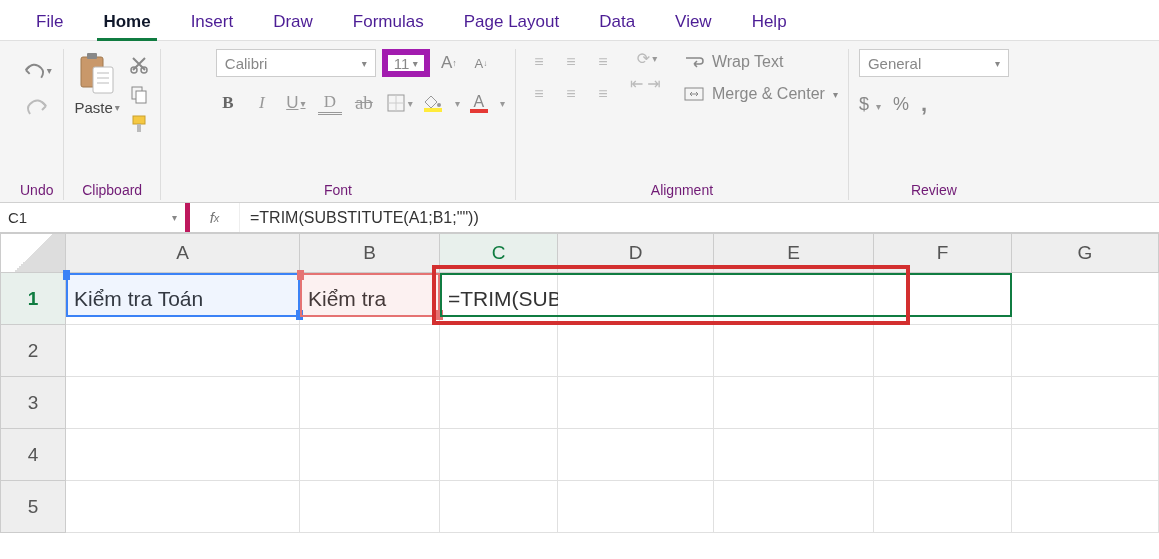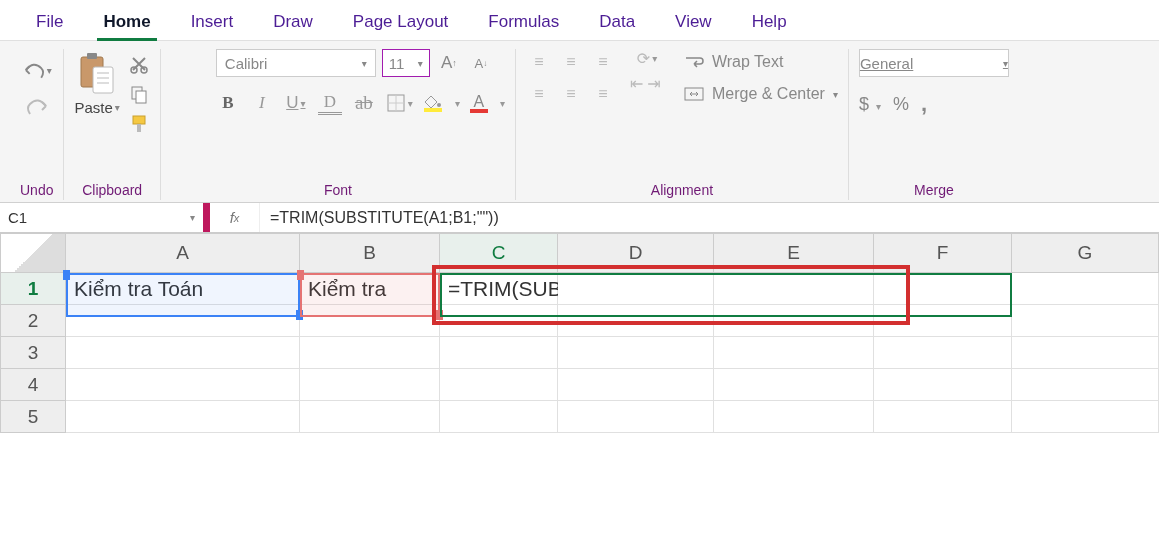--- a/index.html
+++ b/index.html
@@ -25,59 +25,59 @@
   
   .paste-col { display:flex; flex-direction:column; align-items:center; gap:2px; padding-top:2px; }
   .paste-icon { width:40px; height:46px; }
   .paste-label { font-size:15px; color:#444; display:flex; align-items:center; gap:2px; }
   .clip-side { display:flex; flex-direction:column; gap:8px; padding-top:4px; }
   .small-icon { width:22px; height:22px; display:flex; align-items:center; justify-content:center; color:#777; }
 
   
   .font-row1 { display:flex; gap:6px; align-items:center; margin-bottom:14px; }
   .font-name { width:160px; height:28px; border:1px solid #ccc; background:#fff; display:flex; align-items:center; padding:0 8px; font-size:15px; color:#888; justify-content:space-between; }
-  .font-size { width:48px; height:28px; border:1px solid #a21caf; background:#fff; display:flex; align-items:center; padding:0 6px; font-size:15px; color:#888; justify-content:space-between; }
+  .font-size { width:48px; height:28px; border:6px solid #a21caf; background:#fff; display:flex; align-items:center; padding:0 6px; font-size:15px; color:#888; justify-content:space-between; }
   .ab-btn { width:26px; height:26px; color:#888; font-size:15px; display:flex; align-items:center; justify-content:center; }
   .font-row2 { display:flex; gap:10px; align-items:center; }
   .fmt-btn { width:24px; height:24px; font-size:17px; color:#999; display:flex; align-items:center; justify-content:center; font-family: "Times New Roman", serif; }
   .fmt-btn.bold { font-weight:bold; color:#666; }
   .dd-caret { font-size:10px; color:#999; margin-left:2px; }
   .border-btn { display:flex; align-items:center; }
   .fill-swatch { width:18px; height:4px; background:#ffeb3b; margin-top:-2px; }
   .font-swatch { width:18px; height:4px; background:#e53935; margin-top:-2px; }
   .bucket-col, .fontcolor-col { display:flex; flex-direction:column; align-items:center; }
 
   
   .align-grid { display:grid; grid-template-columns: repeat(3, 26px); grid-template-rows: repeat(2, 26px); gap:6px; margin-right:14px; }
   .align-cell { color:#bbb; font-size:16px; display:flex; align-items:center; justify-content:center; }
   .indent-col { display:flex; flex-direction:column; gap:6px; }
   .align-right-col { display:flex; flex-direction:column; gap:14px; padding-top:4px; margin-left:12px; }
   .wrap-row, .merge-row { display:flex; align-items:center; gap:8px; color:#888; font-size:16px; }
 
   
   .num-col { display:flex; flex-direction:column; gap:14px; align-items:flex-start; }
-  .num-format { width:150px; height:28px; border:1px solid #ccc; background:#fff; display:flex; align-items:center; padding:0 0; font-size:15px; color:#888; justify-content:space-between;text-decoration:underline; }
+  .num-format { width:150px; height:28px; border:1px solid #ccc; background:#fff; display:flex; align-items:center; padding:0 8px; font-size:15px; color:#888; justify-content:space-between; }
   .num-row2 { display:flex; gap:12px; align-items:center; color:#888; font-size:18px; }
 
   
   .formula-bar { display:flex; align-items:stretch; border-bottom:1px solid #ccc; height:30px; background:#fff; }
-  .name-box { width:210px; border-right:7px solid #be185d; display:flex; align-items:center; padding:0 8px; font-size:15px; justify-content:space-between; }
+  .name-box { width:190px; border-right:5px solid #be185d; display:flex; align-items:center; padding:0 8px; font-size:15px; justify-content:space-between; }
   .fx-label { width:50px; display:flex; align-items:center; justify-content:center; font-style:italic; color:#777; font-size:15px; border-right:1px solid #eee; }
   .formula-input { flex:1; display:flex; align-items:center; padding:0 10px; font-size:16px; color:#333; }
 
   
   .sheet { position:relative; }
   .col-headers { display:flex; height:40px; }
   .corner { width:66px; border:1px solid #ccc; background:linear-gradient(135deg, #fff 50%, #ddd 50%); background-color:#eee; }
   .col-h { border:1px solid #ccc; border-left:none; display:flex; align-items:center; justify-content:center; font-size:19px; color:#555; background:#eee; }
   .col-h.active { color:#107c41; background:#e8f0ec; }
   .row { display:flex; }
   .row-h { width:66px; border:1px solid #ccc; border-top:none; display:flex; align-items:center; justify-content:center; font-size:19px; color:#555; background:#eee; }
   .row-h.active { color:#107c41; font-weight:600; background:#e8f0ec; }
-  .cell { border:1px solid #e0e0e0; border-top:none; border-left:none; height:32px; display:flex; align-items:center; padding:0 8px; font-size:21px; color:#333; background:#fff; position:relative; }
+  .cell { border:1px solid #e0e0e0; border-top:none; border-left:none; height:52px; display:flex; align-items:center; padding:0 8px; font-size:21px; color:#333; background:#fff; position:relative; }
   
   .colA { width:234px; }
   .colB { width:140px; }
   .colC { width:118px; }
   .colD { width:156px; }
   .colE { width:160px; }
   .colF { width:138px; }
   .colG { width:147px; }
 
   
@@ -96,22 +96,22 @@
   .caret { font-size:10px; color:#888; }
 </style>
 </head>
 <body>
 
 <div class="ribbon-tabs">
   <div class="ribbon-tab">File</div>
   <div class="ribbon-tab active">Home</div>
   <div class="ribbon-tab">Insert</div>
   <div class="ribbon-tab">Draw</div>
+  <div class="ribbon-tab">Formulas</div>
   <div class="ribbon-tab">Page Layout</div>
-  <div class="ribbon-tab">Formulas</div>
   <div class="ribbon-tab">Data</div>
   <div class="ribbon-tab">View</div>
   <div class="ribbon-tab">Help</div>
 </div>
 
 <div class="ribbon">
 
   <div class="ribbon-group">
     <div class="ribbon-group-body">
       <div class="undo-col">
@@ -271,21 +271,21 @@
             <span>General</span>
             <span class="caret">▾</span>
           </div>
         <div class="num-row2">
           <span><span>$</span> <span class="dd-caret">▾</span></span>
           <span>%</span>
           <span style="font-size:22px;font-weight:bold;">,</span>
         </div>
       </div>
     </div>
-    <div class="ribbon-group-label">Merge</div>
+    <div class="ribbon-group-label">Review</div>
   </div>
 
 </div>
 
 <div class="formula-bar">
   <div class="name-box">
       <span>C1</span>
       <span class="caret">▾</span>
     </div>
   <div class="fx-label">f<span style="font-size:11px;vertical-align:sub;">x</span></div>

